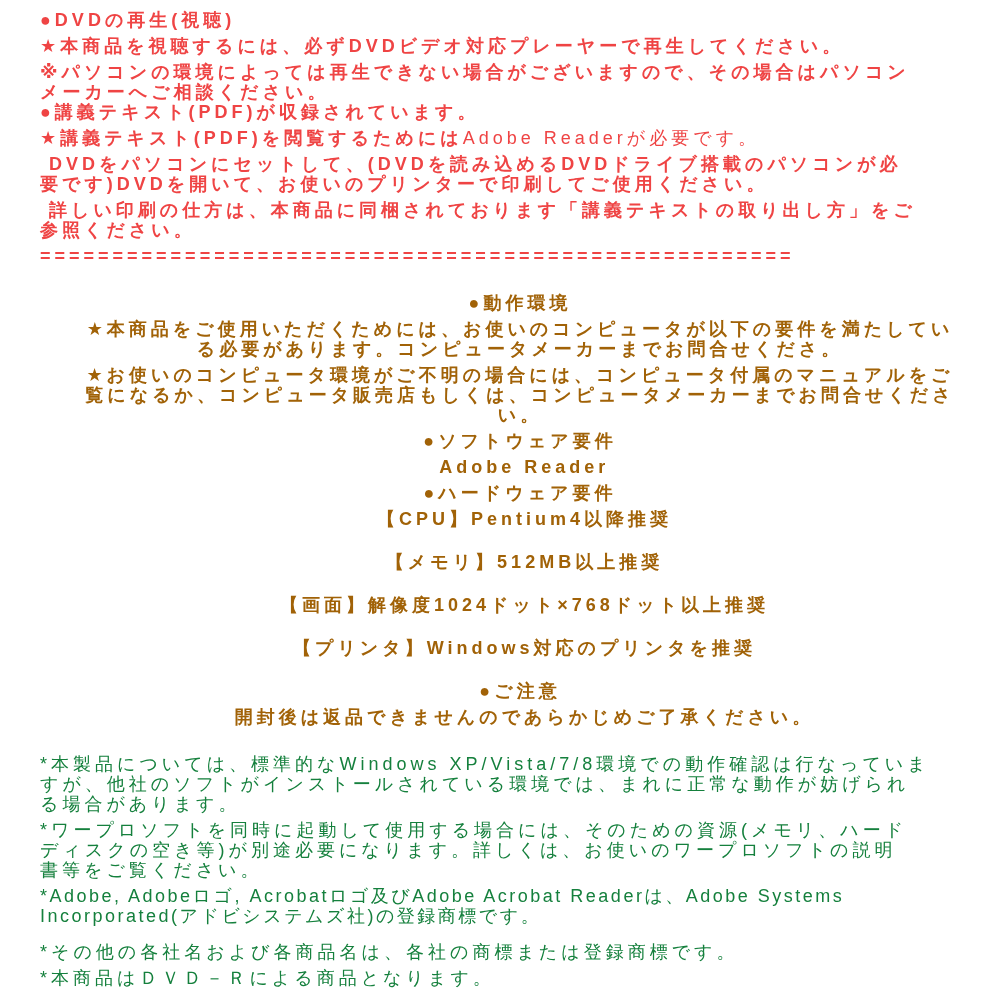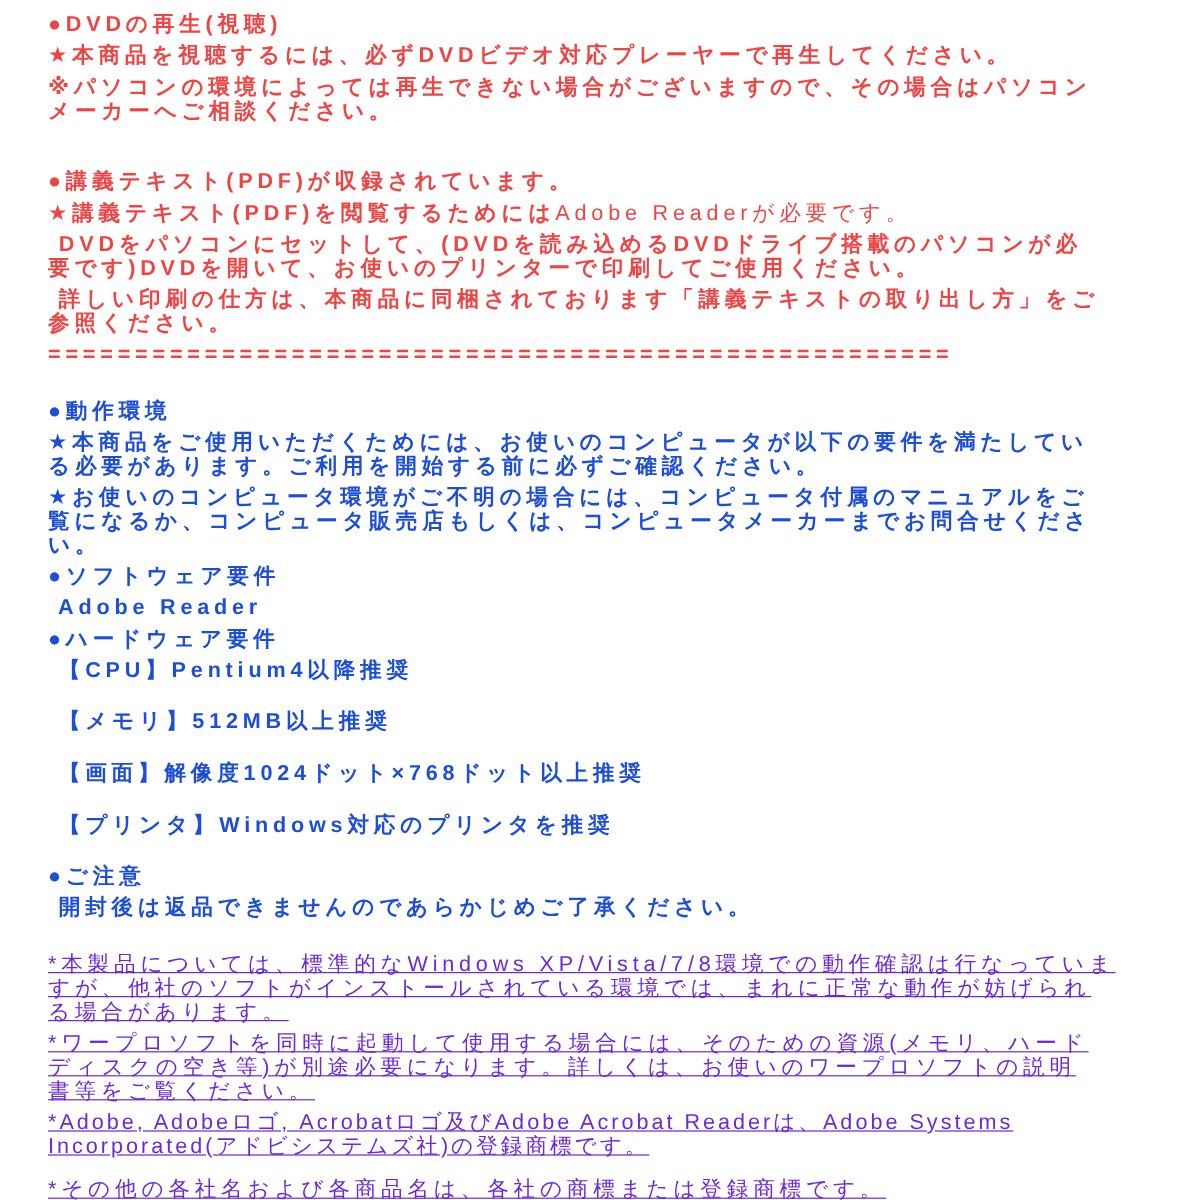--- a/index.html
+++ b/index.html
@@ -15,32 +15,31 @@
   p {
     margin: 6px 0 0 0;
     font-size: 18px;
     line-height: 20px;
     font-weight: 700;
     letter-spacing: 4px;
     white-space: pre;
   }
   section > p:first-child { margin-top: 0; }
   .red { color: #ef4444; }
-  .blk { color: #1d4ed8; }
-  .sec-lecture { margin-top: 39px; }
+  .blk { color: #a16207; text-align: center; }
+  .sec-lecture { }
   .sec-env { margin-top: 27px; }
   .sec-notes { margin-top: 27px; }
   .g8 { margin-top: 23px; }
   .tight { margin-top: 16px; }
   .rg { font-weight: 400; }
   .sep { letter-spacing: 4px; }
   .sec-notes p {
-    color: #6d28d9;
+    color: #15803d;
     font-weight: 400;
-    text-decoration: underline;
   }
   .sec-notes p.tm { letter-spacing: 2.5px; }
 </style>
 </head>
 <body>
 
 <div class="page">
 
   <section class="sec-dvd">
     <p class="red">●DVDの再生(視聴)</p>
@@ -55,21 +54,21 @@
     <p class="red"> DVDをパソコンにセットして、(DVDを読み込めるDVDドライブ搭載のパソコンが必
 要です)DVDを開いて、お使いのプリンターで印刷してご使用ください。</p>
     <p class="red"> 詳しい印刷の仕方は、本商品に同梱されております「講義テキストの取り出し方」をご
 参照ください。</p>
     <p class="red sep">====================================================</p>
   </section>
 
   <section class="sec-env">
     <p class="blk">●動作環境</p>
     <p class="blk">★本商品をご使用いただくためには、お使いのコンピュータが以下の要件を満たしてい
-る必要があります。ご利用を開始する前に必ずご確認ください。</p>
+る必要があります。コンピュータメーカーまでお問合せくださ。</p>
     <p class="blk">★お使いのコンピュータ環境がご不明の場合には、コンピュータ付属のマニュアルをご
 覧になるか、コンピュータ販売店もしくは、コンピュータメーカーまでお問合せくださ
 い。</p>
     <p class="blk">●ソフトウェア要件</p>
     <p class="blk"> Adobe Reader</p>
     <p class="blk">●ハードウェア要件</p>
     <p class="blk"> 【CPU】Pentium4以降推奨</p>
     <p class="blk g8"> 【メモリ】512MB以上推奨</p>
     <p class="blk g8"> 【画面】解像度1024ドット×768ドット以上推奨</p>
     <p class="blk g8"> 【プリンタ】Windows対応のプリンタを推奨</p>

